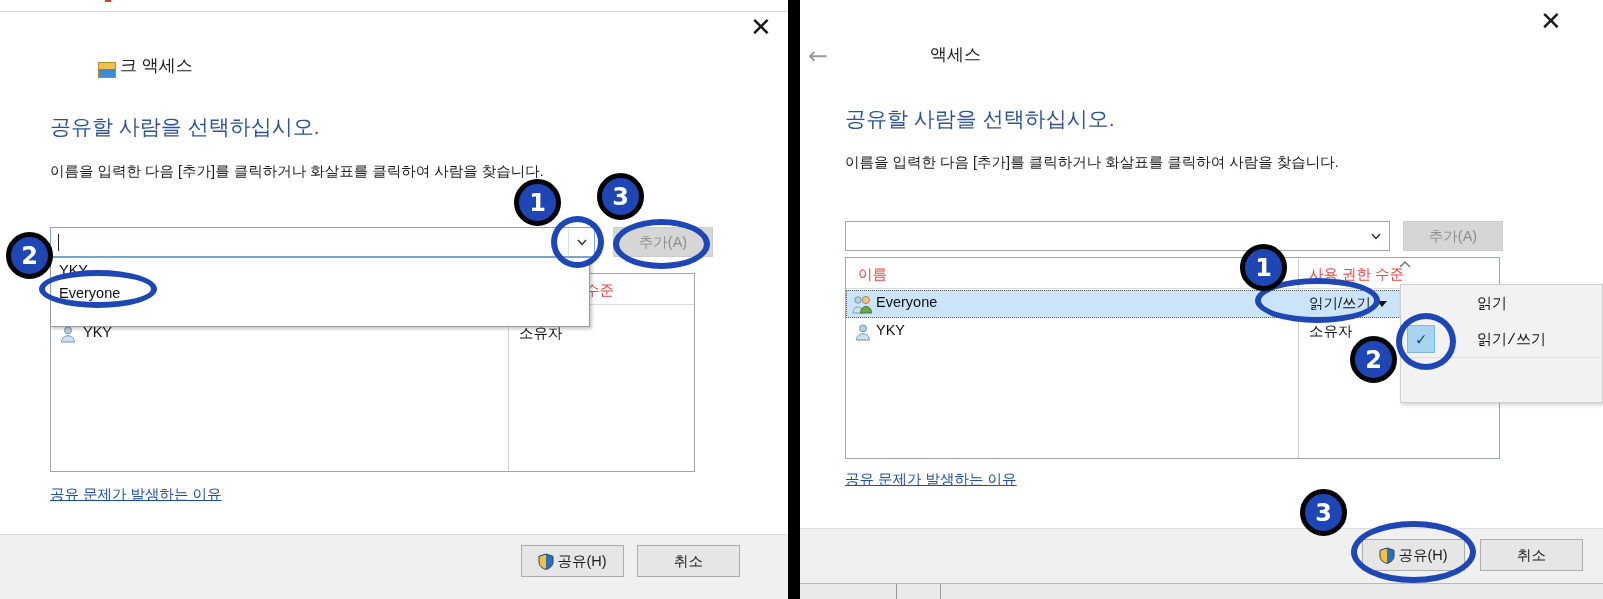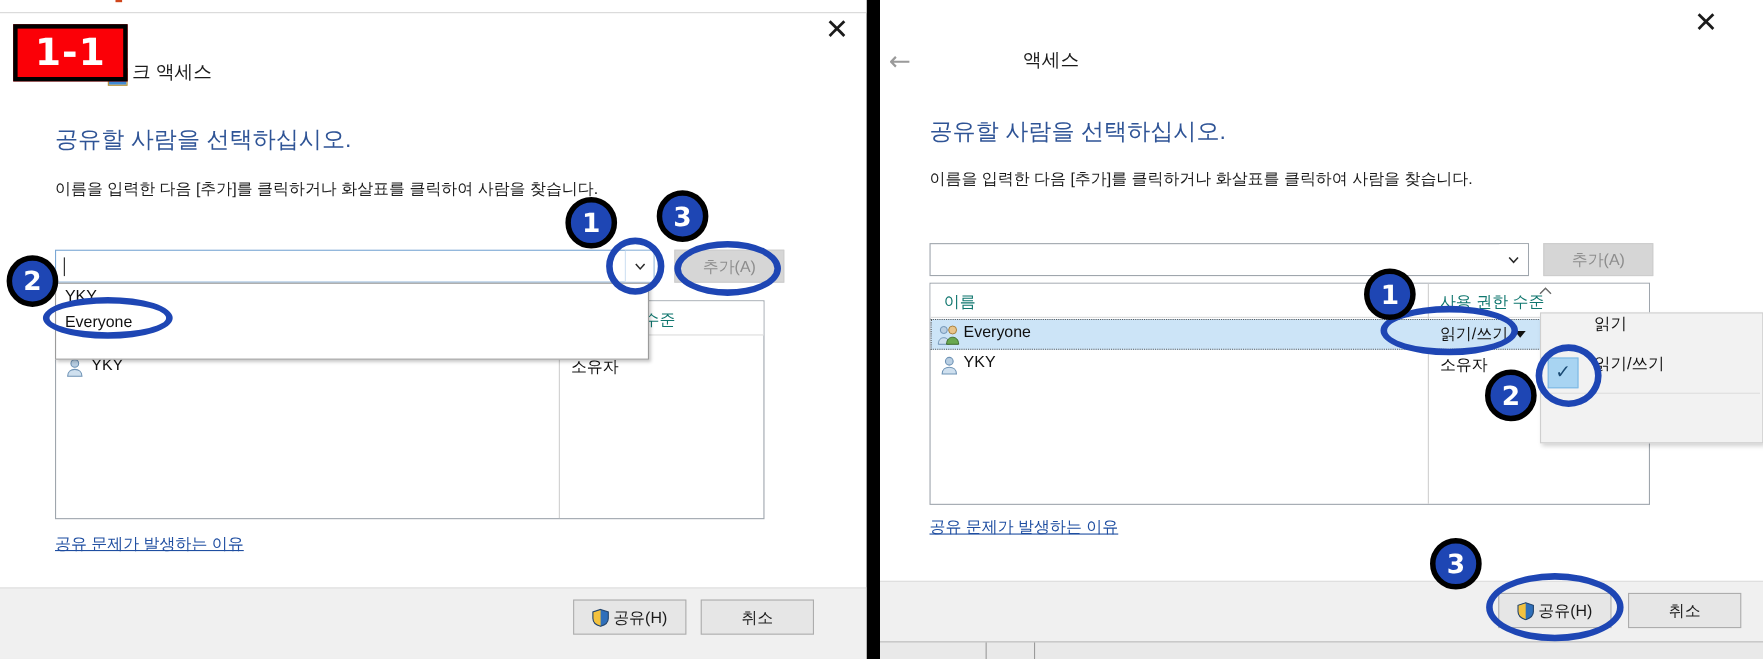--- a/index.html
+++ b/index.html
@@ -87,21 +87,21 @@
     line-height: 21px; cursor: pointer;
   }
 
   
   .lv { position: absolute; border: 1px solid #9fa6ad; background: #fff; }
   .lv-head {
     position: absolute; left:0; top:0; width:100%; height: 31px;
     border-bottom: 1px solid #dcdcdc; background: #ffffff;
   }
   .lv-head .hcell {
-    position: absolute; top: 7px; font-size: 14.5px; color: #0f766e; white-space: nowrap;
+    position: absolute; top: 7px; font-size: 14.5px; color: #ef4444; white-space: nowrap;
   }
   .lv-split { position: absolute; top: 0; width: 1px; height: 100%; background: #cfcfcf; }
   .lv-row { position: absolute; left: 0; width: 100%; height: 28px; }
   .lv-row.sel { background: #cce4f7; }
   .lv-row.sel .focusring {
     position:absolute; inset:0; border: 1px dotted #5a5a5a;
   }
   .lv-row .nm {
     position: absolute; left: 32px; top: 4px; font-size: 14.5px; color: #111; white-space: nowrap;
   }
@@ -136,22 +136,22 @@
     width:0;height:0;border-left:5px solid transparent;border-right:5px solid transparent;
     border-top:6px solid #111;
   }
 
   
   .ctx {
     position: absolute; background: #f2f2f2; border: 1px solid #cfcfcf;
     box-shadow: 2px 2px 4px rgba(0,0,0,.18); z-index: 60;
   }
   .ctx-item {
-    position: relative; height: 36px; display: flex; 
-    font-size: 15px; color: #111; padding-left: 48px; white-space: nowrap; cursor: pointer;
+    position: relative; height: 36px; display: flex; align-items: center;
+    font-size: 15px; color: #111; padding-left: 76px; white-space: nowrap; cursor: pointer; font-family: Liberation Mono, monospace;
   }
   .ctx-sep { height:1px; background:#dedede; margin: 0 2px; }
   .ctx-check {
     position: absolute; left: 6px; top: 4px; width: 28px; height: 28px;
     background: #a8d4f2; border: 1px solid #7fb9e4;
     display:flex; align-items:center; justify-content:center;
     color:#1a4a73; font-size:17px;
   }
 
   
@@ -256,21 +256,20 @@
 
     <div class="ellipse" style="left:551px; top:216px; width:53px; height:52px;"></div>
     <div class="badge" style="left:514px; top:179px; width:47px; height:47px; font-size:24px;">1</div>
 
     <div class="ellipse" style="left:39px; top:270px; width:118px; height:38px;"></div>
     <div class="badge" style="left:6px; top:232px; width:47px; height:47px; font-size:24px;">2</div>
 
     <div class="ellipse" style="left:613px; top:219px; width:97px; height:50px;"></div>
     <div class="badge" style="left:597px; top:173px; width:47px; height:47px; font-size:24px;">3</div>
 
-    <div class="step-box" style="left:12px; top:22px; width:104px; height:52px; font-size:34px;">1-1</div>
   </div>
 
   <div class="divider-black"></div>
 
   <div class="panel" id="panel-right">
 
     <div class="close-x" style="left:740px; top:8px;">✕</div>
 
     <div class="back-arrow" style="left:8px; top:44px;">←</div>
     <div class="win-title" style="left:130px; top:43px;">액세스</div>

